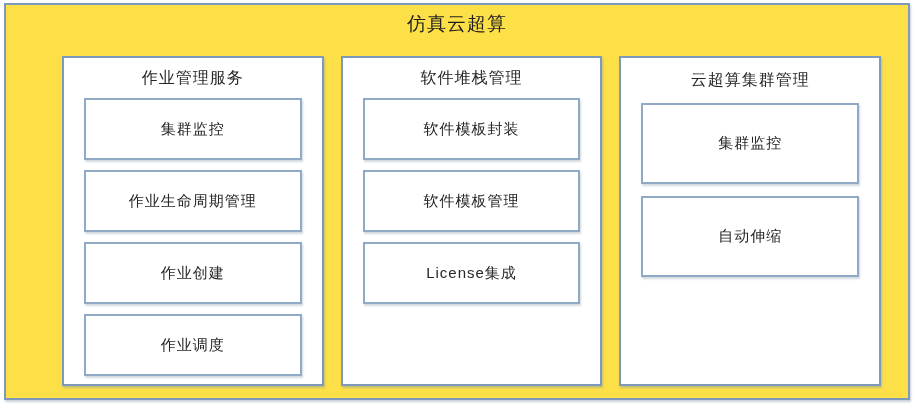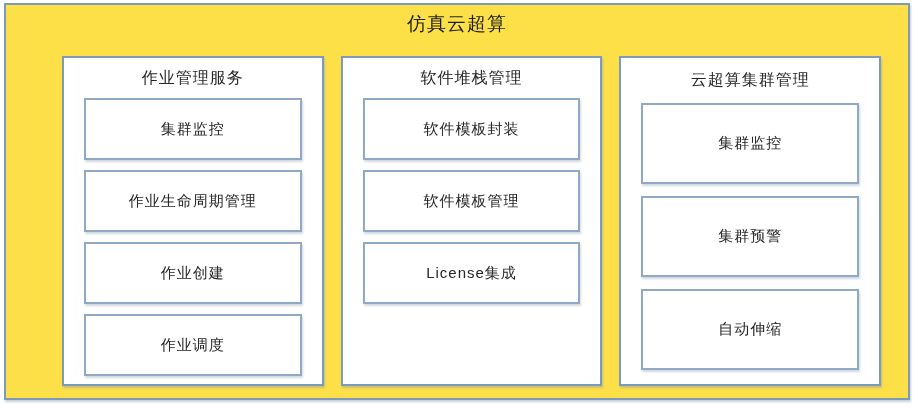--- a/index.html
+++ b/index.html
@@ -132,22 +132,19 @@
   </div>
           </div>
   </div>
         <div class="column tall-items">
     <div class="col-header">云超算集群管理</div>
     <div class="col-items">
             <div class="item">
     <span class="item-label">集群监控</span>
   </div>
             <div class="item">
-    <span class="item-label">集群预警</span>
-  </div>
-            <div class="item">
     <span class="item-label">自动伸缩</span>
   </div>
           </div>
   </div>
       </div>
   </div>
 </div>
 
 </body></html>

